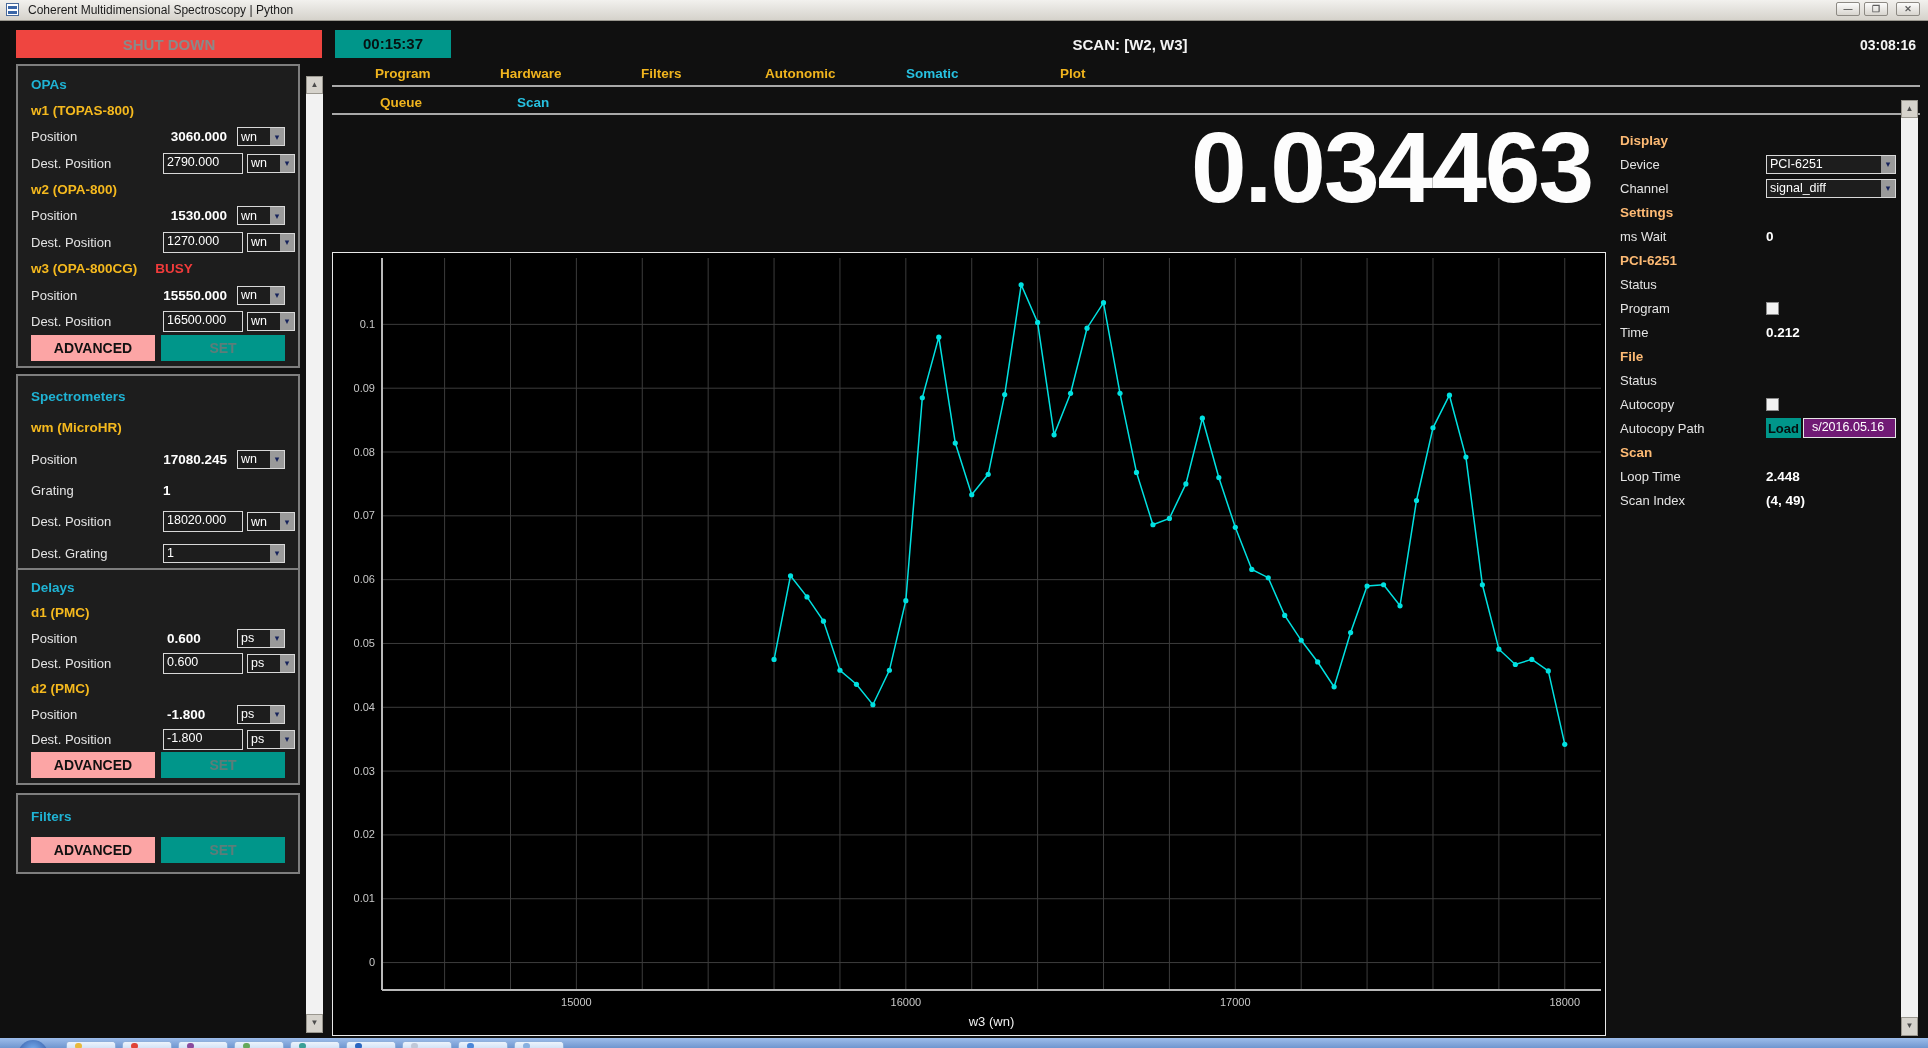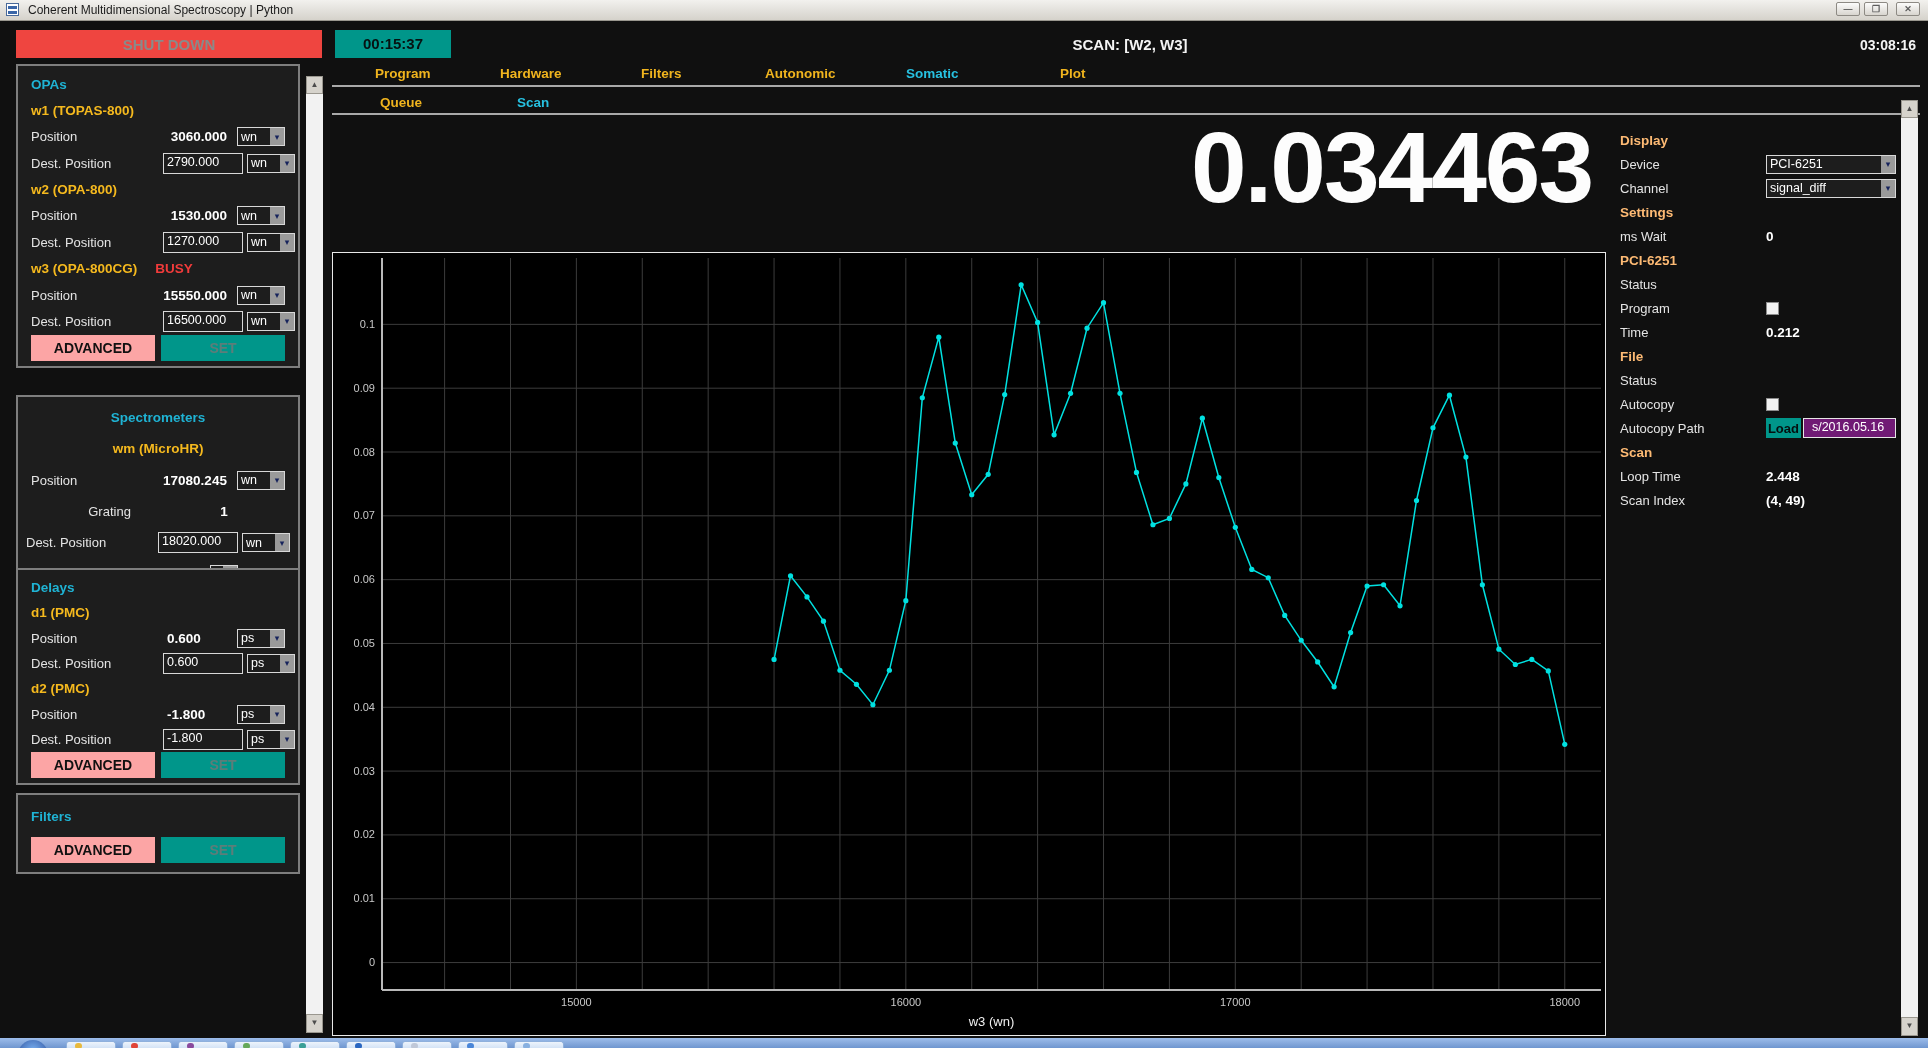--- a/index.html
+++ b/index.html
@@ -180,21 +180,21 @@
         <span class="dd-t">wn</span>
         <span class="dd-b">▾</span>
       </span>
   </div>
   <div class="btnrow">
     <button class="btn-adv">ADVANCED</button>
     <button class="btn-set">SET</button>
   </div>
 </div>
 
-<div class="abs sec" style="top:395px;height:233px;align-items:center;">
+<div class="abs sec" style="top:374px;height:233px;">
   <div class="row">
       <span class="sec-h">Spectrometers</span>
     </div>
   <div class="row">
       <span class="dev-name">wm (MicroHR)</span>
     </div>
   <div class="row">
     <span class="lbl">Position</span>
     <span class="pv">17080.245</span>
     <span class="dd dd-unit">

